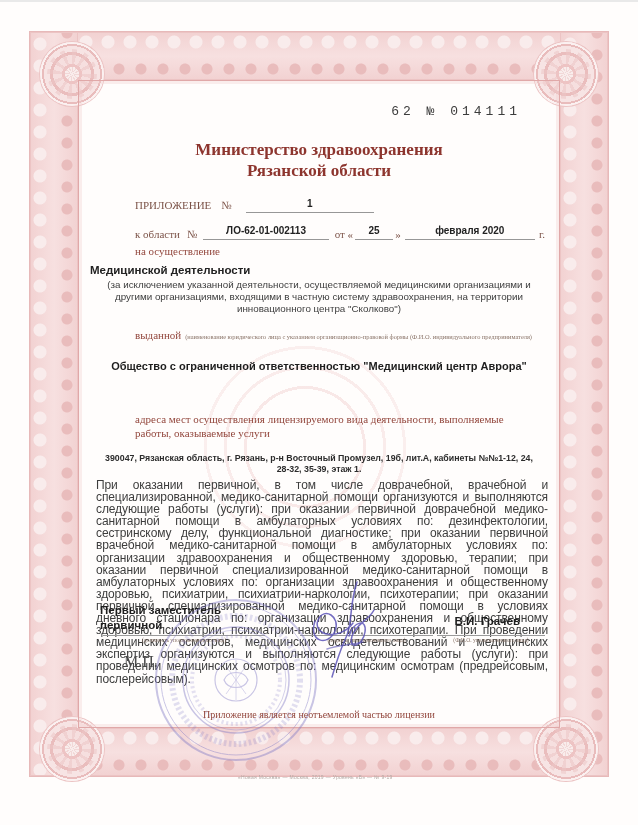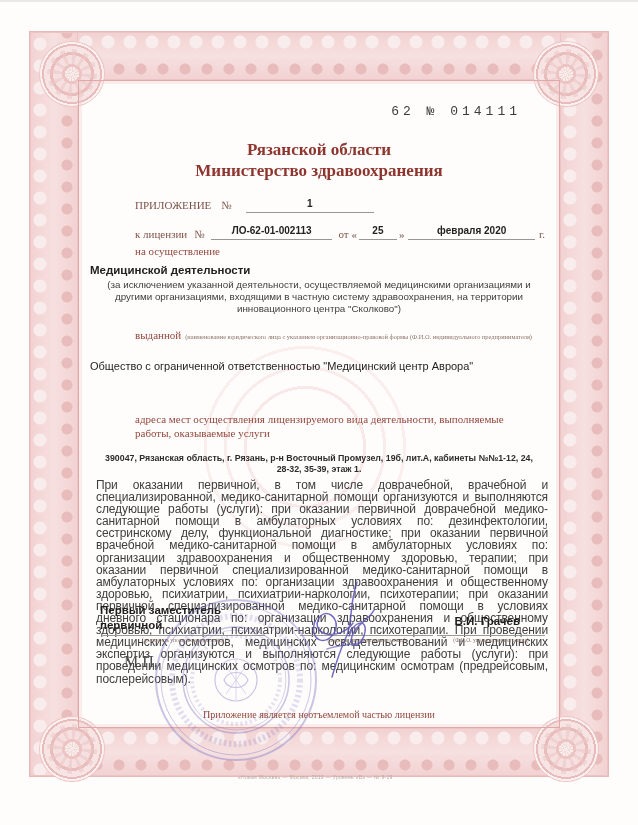--- a/index.html
+++ b/index.html
@@ -79,22 +79,22 @@
   .fill-date{flex:1.3;margin:0 4px;}
 
   .purpose-intro{top:243px;left:135px;}
   .activity-name{top:262px;left:90px;right:90px;text-align:left;
     font-family:"Liberation Sans", sans-serif;font-weight:bold;font-size:11.5px;color:#222;}
   .activity-exc{top:277px;left:98px;right:98px;text-align:center;
     font-family:"Liberation Sans", sans-serif;font-size:9.8px;line-height:11.8px;color:#3d3d3d;}
 
   .issued{top:326px;left:135px;right:98px;line-height:11px;}
   .issued .note{font-size:6.4px;color:#8a7468;}
-  .org-name{top:358px;left:90px;right:90px;text-align:left;
-    font-family:"Liberation Sans", sans-serif;font-weight:normal;font-size:11px;color:#1e1e1e;}
+  .org-name{top:358px;left:90px;right:90px;text-align:center;
+    font-family:"Liberation Sans", sans-serif;font-weight:bold;font-size:11px;color:#1e1e1e;}
 
   .places-label{top:410px;left:135px;right:108px;line-height:14px;}
   .address{top:451px;left:100px;right:100px;text-align:center;
     font-family:"Liberation Sans", sans-serif;font-weight:bold;font-size:8.8px;line-height:11px;color:#2c2c2c;}
   .works{top:477px;left:96px;right:90px;text-align:justify;
     font-family:"Liberation Sans", sans-serif;font-size:12px;line-height:12.1px;
     letter-spacing:-0.1px;color:#3d3d3d;}
 
   .sig-pos{top:601px;left:100px;font-family:"Liberation Sans", sans-serif;
     font-weight:bold;font-size:11.5px;line-height:15px;color:#1e1e1e;}
@@ -128,32 +128,32 @@
   <div class="corner tl"></div>
   <div class="corner tr"></div>
   <div class="corner bl"></div>
   <div class="corner br"></div>
   <div class="inner-line"></div>
   <div class="a watermark"></div>
 
   <div class="a serial">62 № 014111</div>
 
   <div class="a title">
+    <div>Министерство здравоохранения</div>
     <div>Рязанской области</div>
-    <div>Министерство здравоохранения</div>
   </div>
 
   <div class="a row-appendix">
     <span class="lbl">ПРИЛОЖЕНИЕ</span>
     <span class="lbl" style="margin-left:6px">№</span>
     <span class="fill"><i class="val">1</i></span>
   </div>
 
   <div class="a row-license">
-    <span class="lbl">к лицензии</span>
+    <span class="lbl">к области</span>
     <span class="gap"></span>
     <span class="lbl">№</span>
     <span class="fill fill-lic"><i class="val">ЛО-62-01-002113</i></span>
     <span class="lbl">от «</span>
     <span class="fill fill-day"><i class="val">25</i></span>
     <span class="lbl">»</span>
     <span class="fill fill-date"><i class="val">февраля 2020</i></span>
     <span class="lbl">г.</span>
   </div>
 

